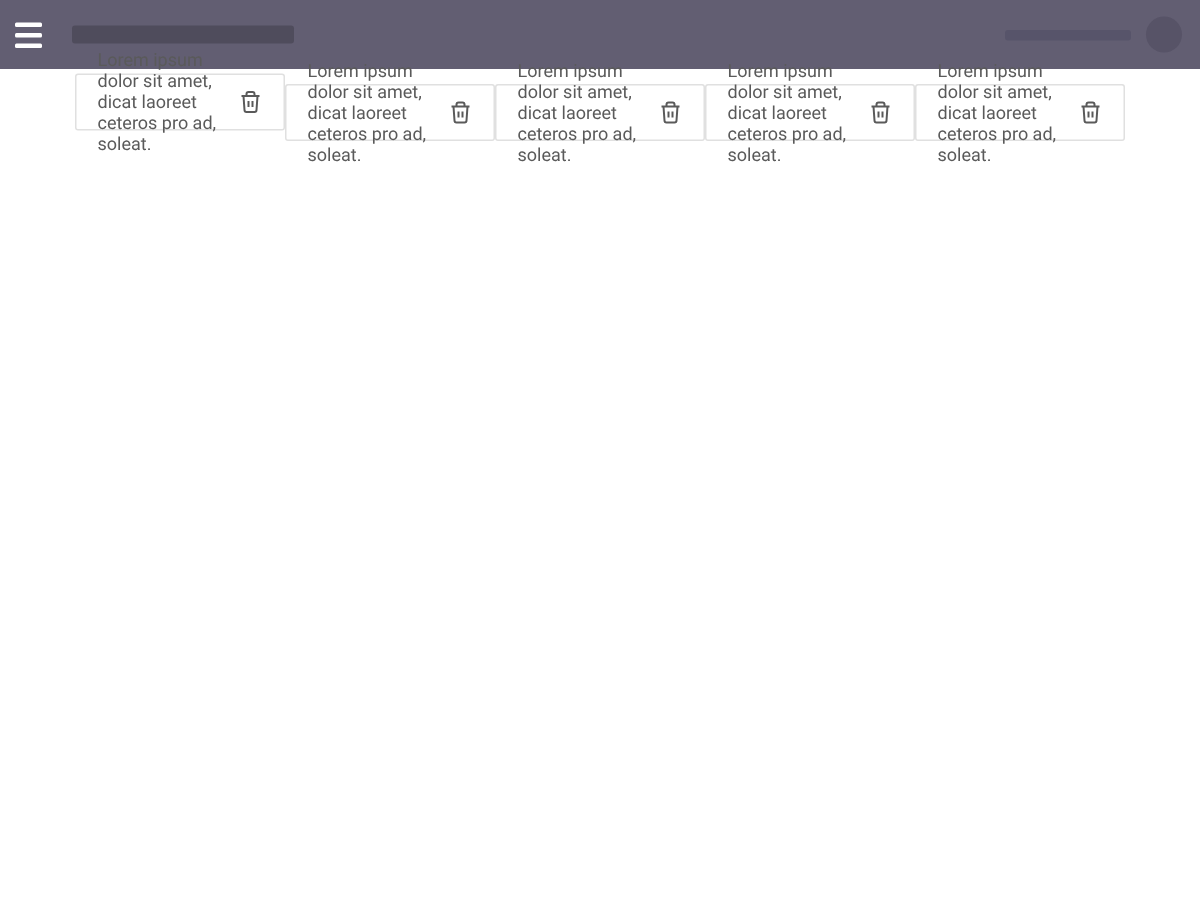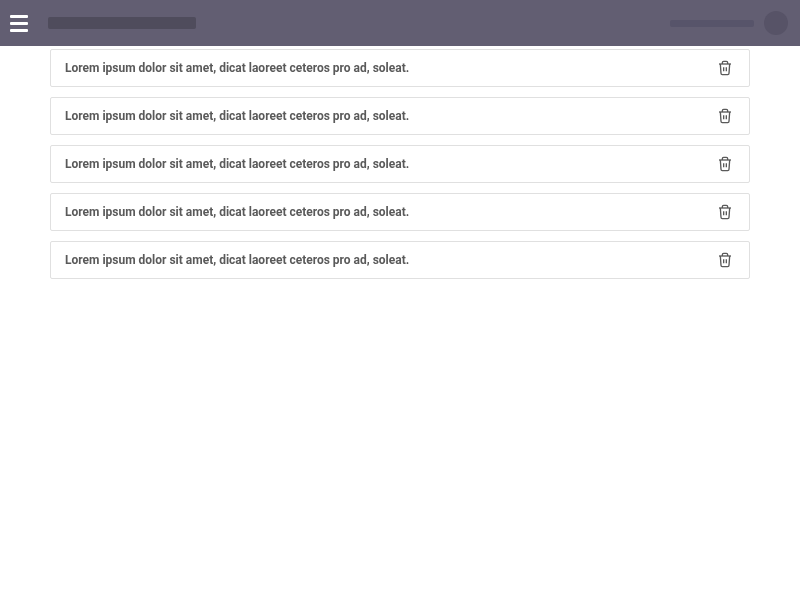--- a/index.html
+++ b/index.html
@@ -60,22 +60,21 @@
       width: 24px;
       height: 24px;
       background: #575367;
       border-radius: 50%;
     }
     .main {
       padding: 0 50px 0 50px;
     }
     .list {
       display: flex;
-      flex-direction: column;
-      font-weight: bold;
+      flex-direction: row;
     }
     .list-item {
       border: 1px solid #e0e0e0;
       border-radius: 2px;
       height: 38px;
       display: flex;
       align-items: center;
       justify-content: space-between;
       padding: 0 14px 0 14px;
       margin-top: 10px;

